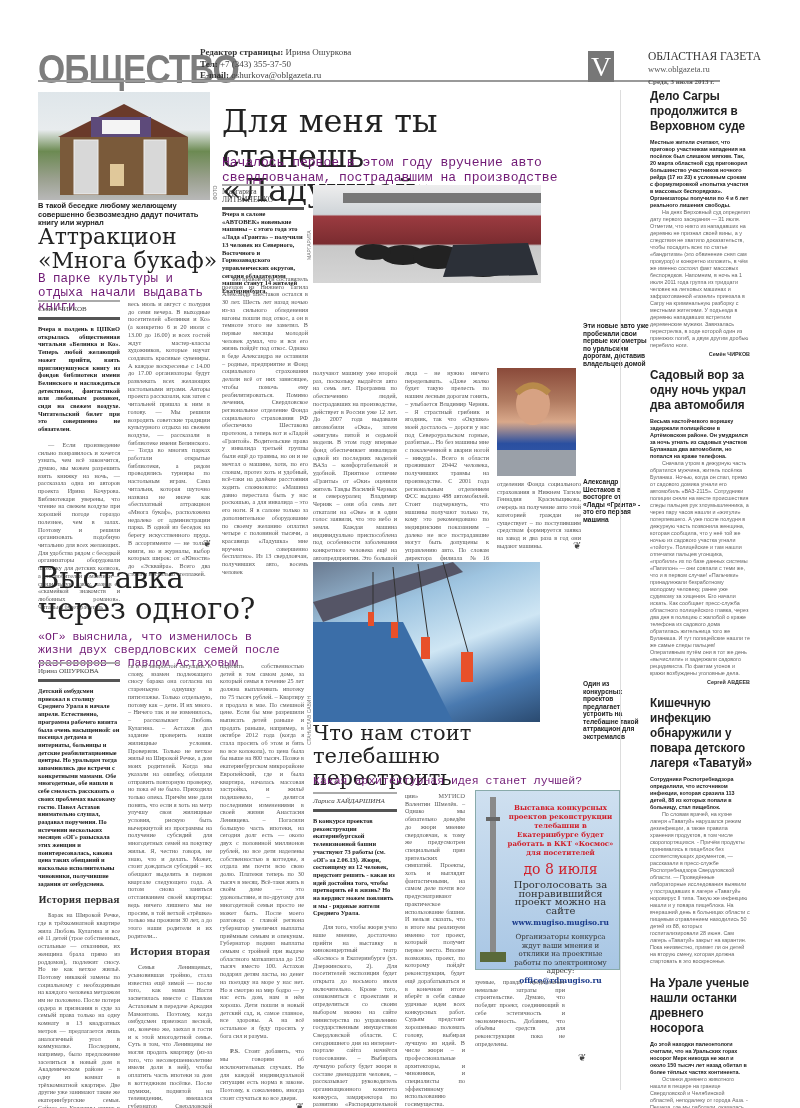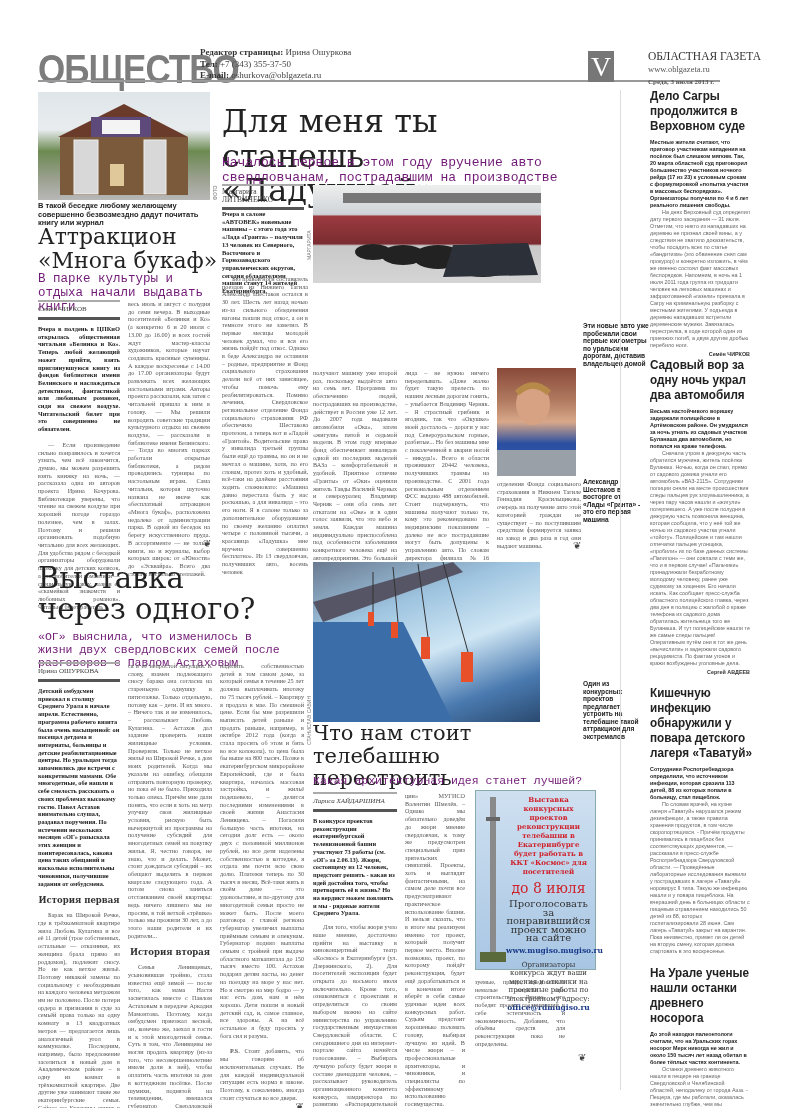--- a/index.html
+++ b/index.html
@@ -153,21 +153,21 @@
 <div class="abs cap" style="left:583px;top:680px;width:62px;font-size:6.6px;line-height:7.5px">Один из конкурсных проектов предлагает устроить на телебашне такой аттракцион для экстремалов</div>
 <div class="abs h1" style="left:313px;top:722px;width:245px;font-size:21px">Что нам стоит телебашню перестроить</div>
 <div class="abs sub" style="left:313px;top:774px;width:300px;font-size:11.5px">Какая архитектурная идея станет лучшей?</div>
 <div class="abs" style="left:313px;top:792px;width:84px">
   <div class="byline" style="font-size:7px;font-style:italic">Лариса ХАЙДАРШИНА</div>
   <div class="lead" style="margin-top:5px;font-size:6.3px;line-height:7.7px;text-align:left">В конкурсе проектов реконструкции екатеринбургской телевизионной башни участвуют 73 работы (см. «ОГ» за 2.06.13). Жюри, состоящему из 12 человек, предстоит решить - какая из идей достойна того, чтобы претворить её в жизнь? Но на вердикт можем повлиять и мы - рядовые жители Среднего Урала.</div>
   <div class="body" style="margin-top:6px;font-size:6.2px;line-height:7.7px">Для того, чтобы жюри учло ваше мнение, достаточно прийти на выставку в киноконцертный театр «Космос» в Екатеринбурге (ул. Дзержинского, 2). Для посетителей экспозиция будет открыта до восьмого июля включительно. Кроме того, ознакомиться с проектами и определиться со своим выбором можно на сайте министерства по управлению государственным имуществом Свердловской области. С сегодняшнего дня на интернет-портале сайта начнётся голосование. – Выбирать лучшую работу будет жюри в составе двенадцати человек, – рассказывает руководитель организационного комитета конкурса, замдиректора по развитию «Распорядительной дирек-</div>
 </div>
 <div class="abs body" style="left:405px;top:792px;width:60px;font-size:6.2px;line-height:7.7px;text-indent:0">ции» МУГИСО Валентин Шмелёв. – Однако мы обязательно доведём до жюри мнение свердловчан, к тому же предусмотрен специальный приз зрительских симпатий. Проекты, хоть и выглядят фантастичными, на самом деле почти все предусматривают практическое использование башни. И нельзя сказать, что в итоге мы реализуем именно тот проект, который получит первое место. Вполне возможно, проект, по которому пойдёт реконструкция, будет ещё дорабатываться и в конечном итоге вберёт в себя самые удачные идеи всех конкурсных работ. Судьям предстоит хорошенько поломать голову, выбирая лучшую из идей. В числе жюри – и профессиональные архитекторы, и чиновники, и специалисты по эффективному использованию госимущества. Обязательное условие победителя конкурса проектов - практичность конструкции, возможность использования её горожанами. – Все 73 проекта сделаны очень качественно, – считает член жюри конкурса Андрей Печёнкин. - Все они в духе современных тенденций архитектуры, вполне реали-</div>
 
-<div class="abs ad" style="left:475px;top:790px;width:121px;height:180px;padding:4px 4px 4px 30px">
+<div class="abs ad" style="left:475px;top:790px;width:145px;height:180px;padding:12px 4px 4px 30px">
   <svg class="abs" width="26" height="170" style="left:4px;top:6px">
     <rect x="10" y="0" width="6" height="160" fill="#8a8a8a"></rect>
     <rect x="6" y="20" width="14" height="4" fill="#666"></rect>
     <rect x="0" y="155" width="26" height="10" fill="#5a6a3a"></rect>
   </svg>
   <div class="red" style="font-size:7px;line-height:9px">Выставка конкурсных проектов реконструкции телебашни в Екатеринбурге будет работать в ККТ «Космос» для посетителей</div>
   <div class="big" style="font-size:14px">до 8 июля</div>
   <div class="blk" style="font-size:10px;line-height:8.5px">Проголосовать за понравившийся проект можно на сайте</div>
   <div class="url" style="font-size:7.5px">www.mugiso.mugiso.ru</div>
   <div class="blk" style="font-size:7px;line-height:8.5px">Организаторы конкурса ждут ваши мнения и отклики на проектные работы по электронному адресу:</div>
@@ -177,21 +177,21 @@
 <div class="abs end" style="left:578px;top:1052px">❦</div>
 
 <div class="abs col-div" style="left:620px;top:90px;height:1000px"></div>
 <div class="abs" style="left:650px;top:88px;width:100px">
   <div>
     <div class="news-h" style="font-size:13px;line-height:15px;width:120px">Дело Сагры продолжится в Верховном суде</div>
     <div class="news-lead" style="font-size:5.4px;line-height:7px">Местные жители считают, что приговор участникам нападения на посёлок был слишком мягким. Так, 20 марта областной суд приговорил большинство участников ночного рейда (17 из 23) к условным срокам с формулировкой «попытка участия в массовых беспорядках». Организаторы получили по 4 и 6 лет реального лишения свободы.</div>
     <div class="news-body" style="font-size:5.4px;line-height:7px">На днях Верховный суд определил дату первого заседания — 31 июля. Отметим, что никто из нападавших на деревню не признал своей вины, а у следствия не хватило доказательств, чтобы посадить всех по статье «бандитизм» (это обвинение снял сам прокурор) и конкретно изложить, в чём же именно состоял факт массовых беспорядков. Напомним, в ночь на 1 июля 2011 года группа из тридцати человек на легковых машинах и зафрахтованной «газели» приехала в Сагру на криминальную разборку с местными жителями. У подъезда в деревню нападавших встретили деревенские мужики. Завязалась перестрелка, в ходе которой один из приезжих погиб, а двум другим дробью перебило ноги.</div>
     <div class="news-sign" style="font-size:5.4px">Семён ЧИРКОВ</div>
   </div>
-  <div style="">
+  <div style="margin-top:10px">
     <div class="news-h" style="font-size:13px;line-height:15px;width:120px">Садовый вор за одну ночь украл два автомобиля</div>
     <div class="news-lead" style="font-size:5.4px;line-height:7px">Весьма настойчивого воришку задержали полицейские в Артёмовском районе. Он умудрился за ночь угнать из садовых участков Буланаша два автомобиля, но попался на краже телефона.</div>
     <div class="news-body" style="font-size:5.4px;line-height:7px">Сначала утром в дежурную часть обратился мужчина, житель посёлка Буланаш. Ночью, когда он спал, прямо от садового домика угнали его автомобиль «ВАЗ-2115». Сотрудники полиции сняли на месте происшествия следы пальцев рук злоумышленника, а через пару часов нашли и «жигули» потерпевшего. А уже после полудня в дежурную часть позвонила женщина, которая сообщила, что у неё той же ночью из садового участка угнали «тойоту». Полицейские и там нашли отпечатки пальцев угонщика, «пробили» их по базе данных системы «Папилон» — они совпали с теми же, что и в первом случае! «Пальчики» принадлежали безработному молодому человеку, ранее уже судимому за хищения. Его начали искать. Как сообщает пресс-служба областного полицейского главка, через два дня в полицию с жалобой о краже телефона из садового дома обратилась жительница того же Буланаша. И тут полицейские нашли те же самые следы пальцев! Оперативным путём они в тот же день «вычислили» и задержали садового рецидивиста. По фактам угонов и кражи возбуждены уголовные дела.</div>
     <div class="news-sign" style="font-size:5.4px">Сергей АВДЕЕВ</div>
   </div>
   <div style="margin-top:10px">
     <div class="news-h" style="font-size:13px;line-height:15px;width:120px">Кишечную инфекцию обнаружили у повара детского лагеря «Таватуй»</div>
     <div class="news-lead" style="font-size:5.4px;line-height:7px">Сотрудники Роспотребнадзора определили, что источником инфекции, которая сразила 113 детей, 88 из которых попали в больницу, стал пищеблок.</div>
     <div class="news-body" style="font-size:5.4px;line-height:7px">По словам врачей, на кухне лагеря «Таватуй» нарушался режим дезинфекции, а также правила хранения продуктов, в том числе скоропортящихся. - Причём продукты принимались в пищеблок без соответствующих документов, — рассказали в пресс-службе Роспотребнадзора Свердловской области. — Проведённые лабораторные исследования выявили у пострадавших в лагере «Таватуй» норовирус II типа. Такую же инфекцию нашли и у повара пищеблока. На вчерашний день в больницах области с пищевым отравлением находились 50 детей из 88, которых госпитализировали 28 июня. Сам лагерь «Таватуй» закрыт на карантин. Пока неизвестно, примет ли он детей на вторую смену, которая должна стартовать в это воскресенье.</div>
   </div>

